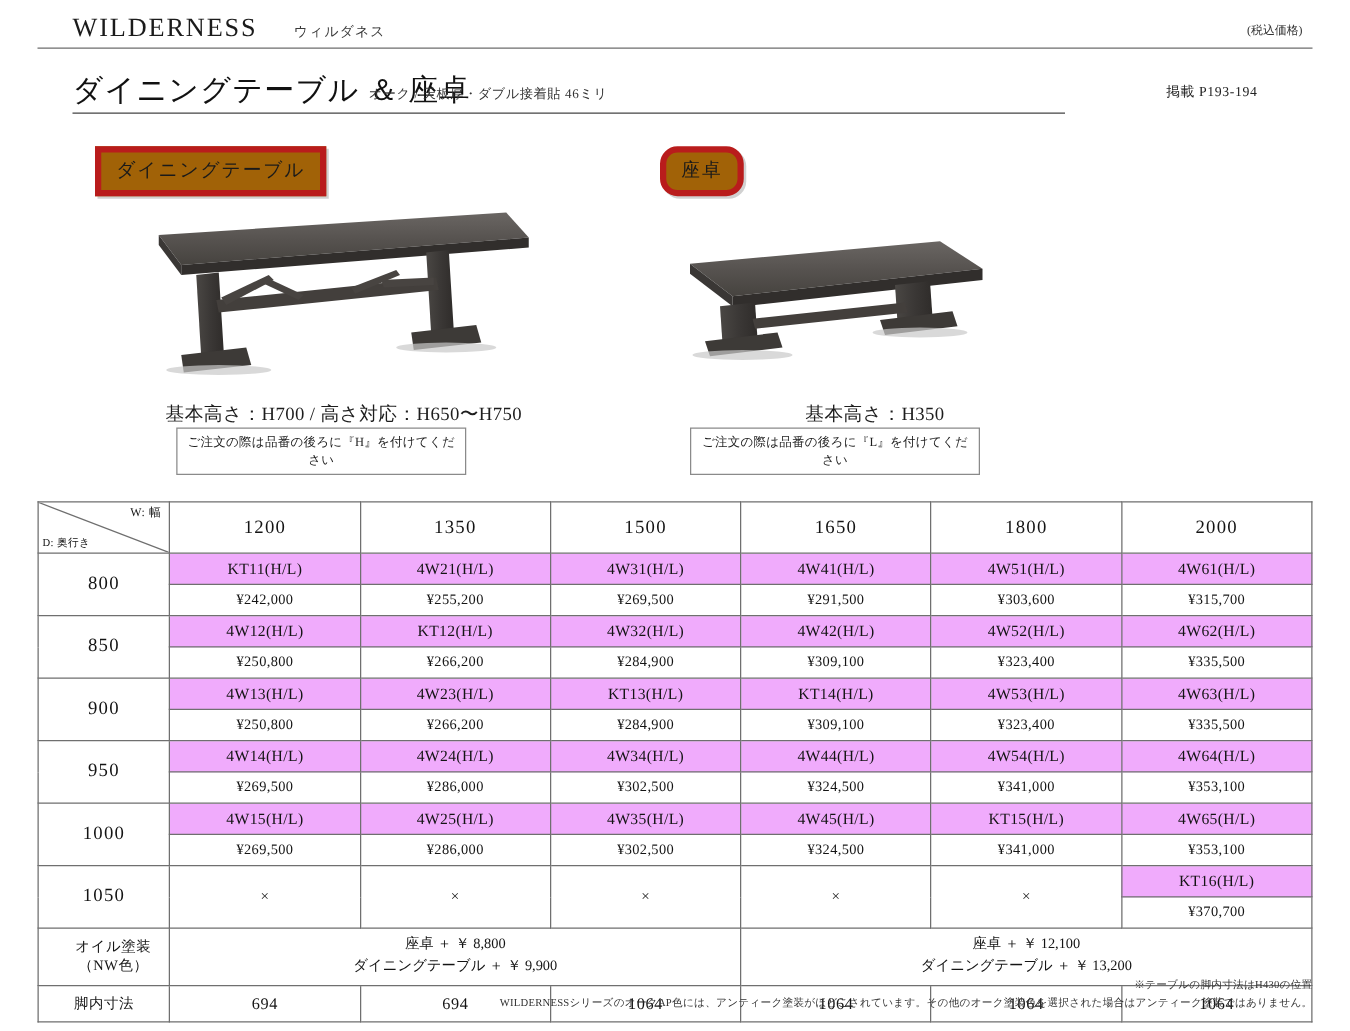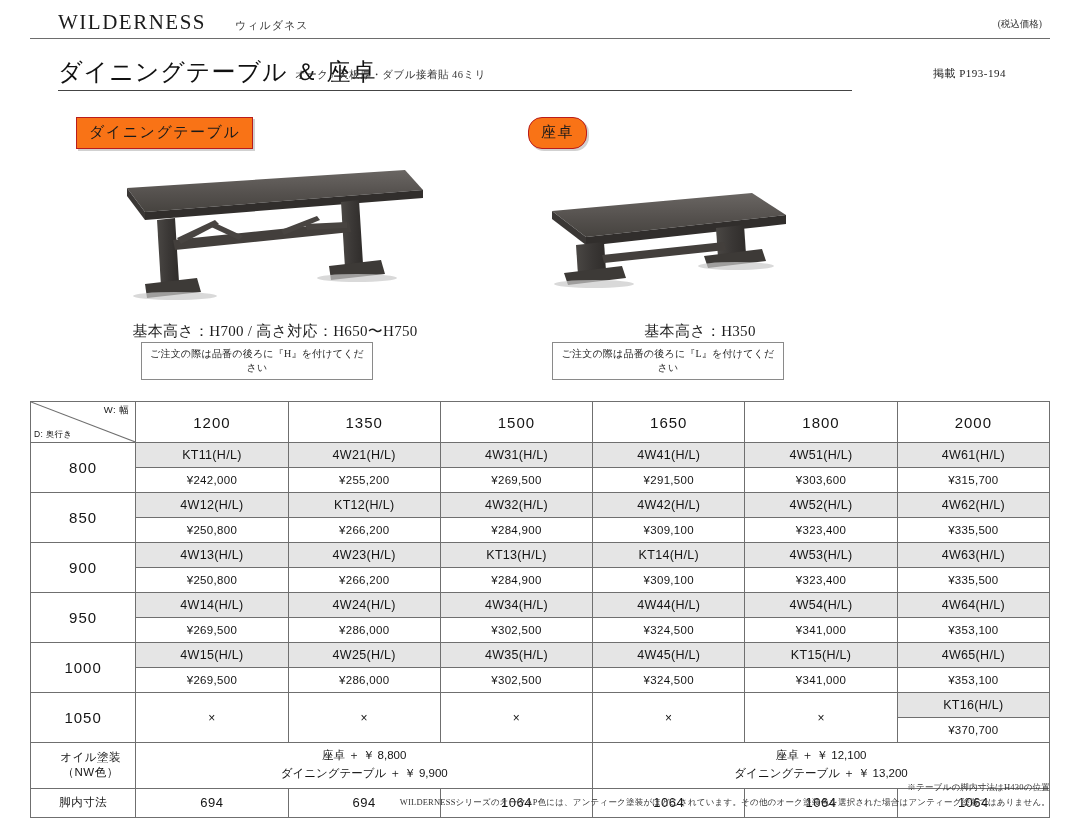--- a/index.html
+++ b/index.html
@@ -103,22 +103,22 @@
     position: absolute;
     left: 58px;
     top: 90px;
     width: 794px;
     border-top: 1px solid #444;
   }
 
   
   .tag {
     position: absolute;
-    background: #f97316;
-    border: 1px solid #b91c1c;
+    background: #a16207;
+    border: 5px solid #b91c1c;
     color: #1a1a1a;
     font-size: 15px;
     letter-spacing: 1.5px;
     padding: 5px 12px 6px 12px;
     box-shadow: 2px 2px 0 rgba(0,0,0,0.18);
   }
   .tag-dining { left: 76px; top: 117px; }
   .tag-zataku { left: 528px; top: 117px; border-radius: 14px; }
 
   
@@ -141,21 +141,21 @@
     letter-spacing: 0.2px;
   }
 
   
   .tbl {
     position: absolute;
     left: 30px;
     top: 401px;
     width: 1020px;
     border-collapse: collapse;
-    font-family: Liberation Sans, sans-serif;
+    font-family: Liberation Serif, serif;
   }
   .tbl td, .tbl th {
     border: 1px solid #6f6f6f;
     text-align: center;
     color: #141414;
     font-weight: normal;
   }
   .corner-cell {
     position: relative;
     width: 104px;
@@ -189,21 +189,21 @@
   }
   .dcell {
     font-size: 15px;
     letter-spacing: 1px;
     width: 104px;
   }
   .code {
     font-size: 12.5px;
     height: 22px;
     letter-spacing: 0.3px;
-    background: #e5e5e5;
+    background: #f0abfc;
   }
   .price {
     font-size: 11.5px;
     height: 22px;
     letter-spacing: 0.3px;
     background: #ffffff;
   }
   .xmark {
     font-size: 12px;
     color: #333;

